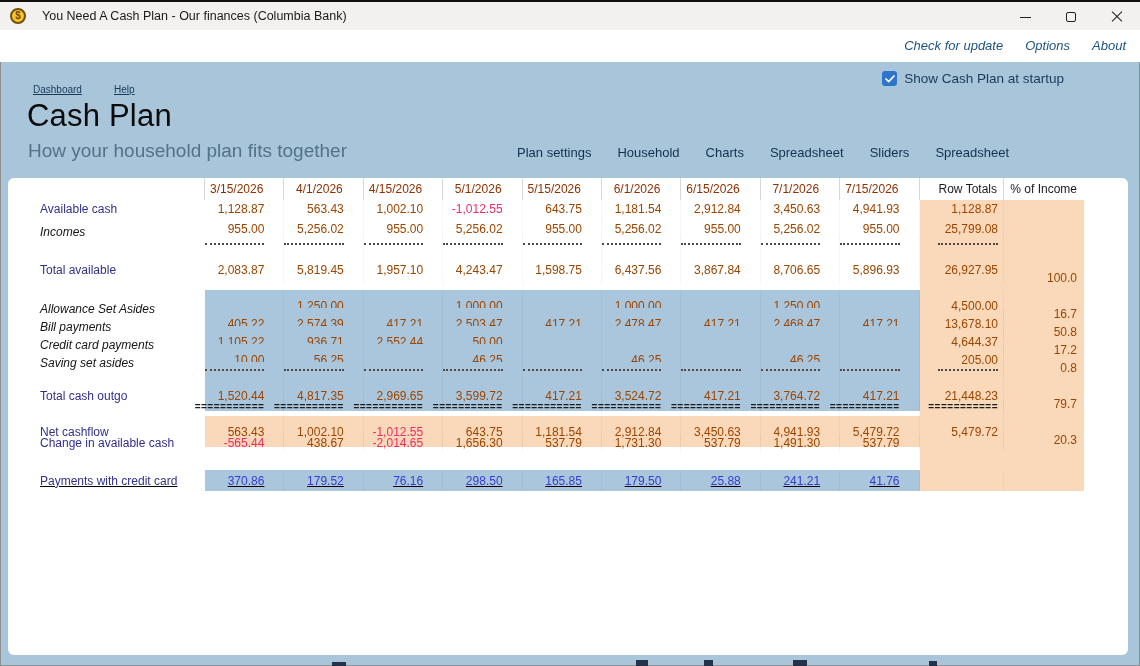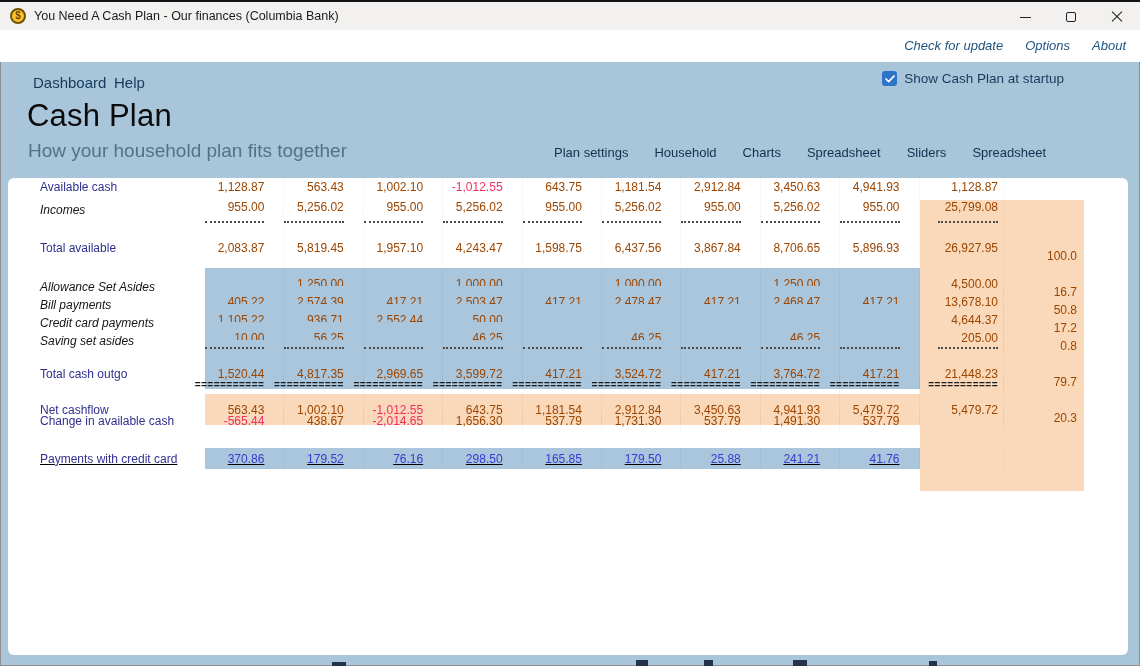--- a/index.html
+++ b/index.html
@@ -18,47 +18,47 @@
   html,body{width:1140px;height:666px;overflow:hidden;}
   body{font-family:"Liberation Sans","DejaVu Sans",sans-serif;position:relative;background:var(--page-blue);
        box-shadow:inset 0 0 0 1px #8f8f8f;}
 
   
   .titlebar{position:absolute;left:0;top:0;width:1140px;height:30px;background:#F2F1F0;
             border-top:2px solid #111;display:flex;align-items:center;}
   .coin{width:16px;height:16px;border-radius:50%;background:#FFC22E;border:2px solid #6E5200;
         margin-left:10px;display:flex;align-items:center;justify-content:center;
         font-size:10px;font-weight:bold;color:#6E4A00;line-height:1;}
-  .title-text{margin-left:8px;font-size:12.5px;color:#1a1a1a;}
+  .title-text{margin-left:16px;font-size:12.5px;color:#1a1a1a;}
   .win-btns{position:absolute;right:0;top:0;height:30px;display:flex;}
   .win-btn{width:46px;height:30px;display:flex;align-items:center;justify-content:center;cursor:default;}
   .gl-min{width:11px;height:0;border-top:1px solid #222;}
   .gl-max{width:10px;height:10px;border:1px solid #222;border-radius:2px;}
   .gl-close{position:relative;width:12px;height:12px;}
   .gl-close::before,.gl-close::after{content:"";position:absolute;left:-1px;top:5px;width:14px;height:0;
         border-top:1px solid #222;}
   .gl-close::before{transform:rotate(45deg);} .gl-close::after{transform:rotate(-45deg);}
 
   
   .linkstrip{position:absolute;left:0;top:30px;width:1140px;height:32px;background:#FFFFFF;}
   .links{position:absolute;right:14px;top:8px;display:flex;gap:22px;}
   .links span{font-size:13px;color:var(--link);cursor:pointer;font-style:italic;}
 
   
   .menu-row{position:absolute;left:0;top:62px;width:1140px;height:28px;}
-  .menu-row .mi{position:absolute;top:12px;font-size:15px;color:var(--navy);cursor:pointer;}
+  .menu-row .mi{position:absolute;top:22px;font-size:10px;color:var(--navy);cursor:pointer;text-decoration:underline;}
   .mi-dashboard{left:33px;} .mi-help{left:114px;}
   .startup{position:absolute;right:76px;top:71px;display:flex;gap:7px;cursor:pointer;}
   .cbx{width:15px;height:15px;border-radius:3px;background:#2E74C9;display:flex;align-items:center;justify-content:center;}
   .cbx svg{width:10px;height:8px;}
   .startup .lbl{font-size:13.5px;color:var(--navy);}
 
   .page-title{position:absolute;left:27px;top:98px;font-size:31px;color:#0B0B0B;letter-spacing:0.2px;}
   .page-sub{position:absolute;left:28px;top:140px;font-size:19px;color:#537287;}
-  .tabs{position:absolute;left:554px;top:145px;display:flex;gap:26px;}
+  .tabs{position:absolute;left:517px;top:145px;display:flex;gap:26px;}
   .tabs span{font-size:13px;color:#10324F;cursor:pointer;white-space:nowrap;}
 
   
   .panel{position:absolute;left:8px;top:178px;width:1120px;height:477px;background:#FFFFFF;border-radius:6px;}
   .tablewrap{position:absolute;left:10px;top:0;width:1070px;}
   .totals-overlay{position:absolute;left:901.6px;top:22px;width:164.4px;height:291px;background:var(--peach);z-index:0;}
   .t-row{display:grid;grid-template-columns:187px repeat(9,79.4px) 84.5px 80px;height:18px;
          align-items:center;position:relative;z-index:1;}
   .t-row.header-row{height:22px;}
   .t-row.tall{height:21px;text-decoration:underline;}
@@ -130,20 +130,34 @@
   <span>Household</span>
   <span>Charts</span>
   <span>Spreadsheet</span>
   <span>Sliders</span>
   <span>Spreadsheet</span>
 </div>
 
 <div class="panel">
   <div class="tablewrap" id="tbl">
     <div class="totals-overlay"></div>
+  <div class="t-row header-row">
+        <div class="hc hlabel"></div>
+        <div class="hc hdate">3/15/2026</div>
+        <div class="hc hdate">4/1/2026</div>
+        <div class="hc hdate">4/15/2026</div>
+        <div class="hc hdate">5/1/2026</div>
+        <div class="hc hdate">5/15/2026</div>
+        <div class="hc hdate">6/1/2026</div>
+        <div class="hc hdate">6/15/2026</div>
+        <div class="hc hdate">7/1/2026</div>
+        <div class="hc hdate">7/15/2026</div>
+        <div class="hc htot">Row Totals</div>
+        <div class="hc hpct">% of Income</div>
+      </div>
       <div class="t-row">
         <div class="lc">Available cash</div>
         <div class="dc">1,128.87</div>
         <div class="dc">563.43</div>
         <div class="dc">1,002.10</div>
         <div class="dc neg">-1,012.55</div>
         <div class="dc">643.75</div>
         <div class="dc">1,181.54</div>
         <div class="dc">2,912.84</div>
         <div class="dc">3,450.63</div>

